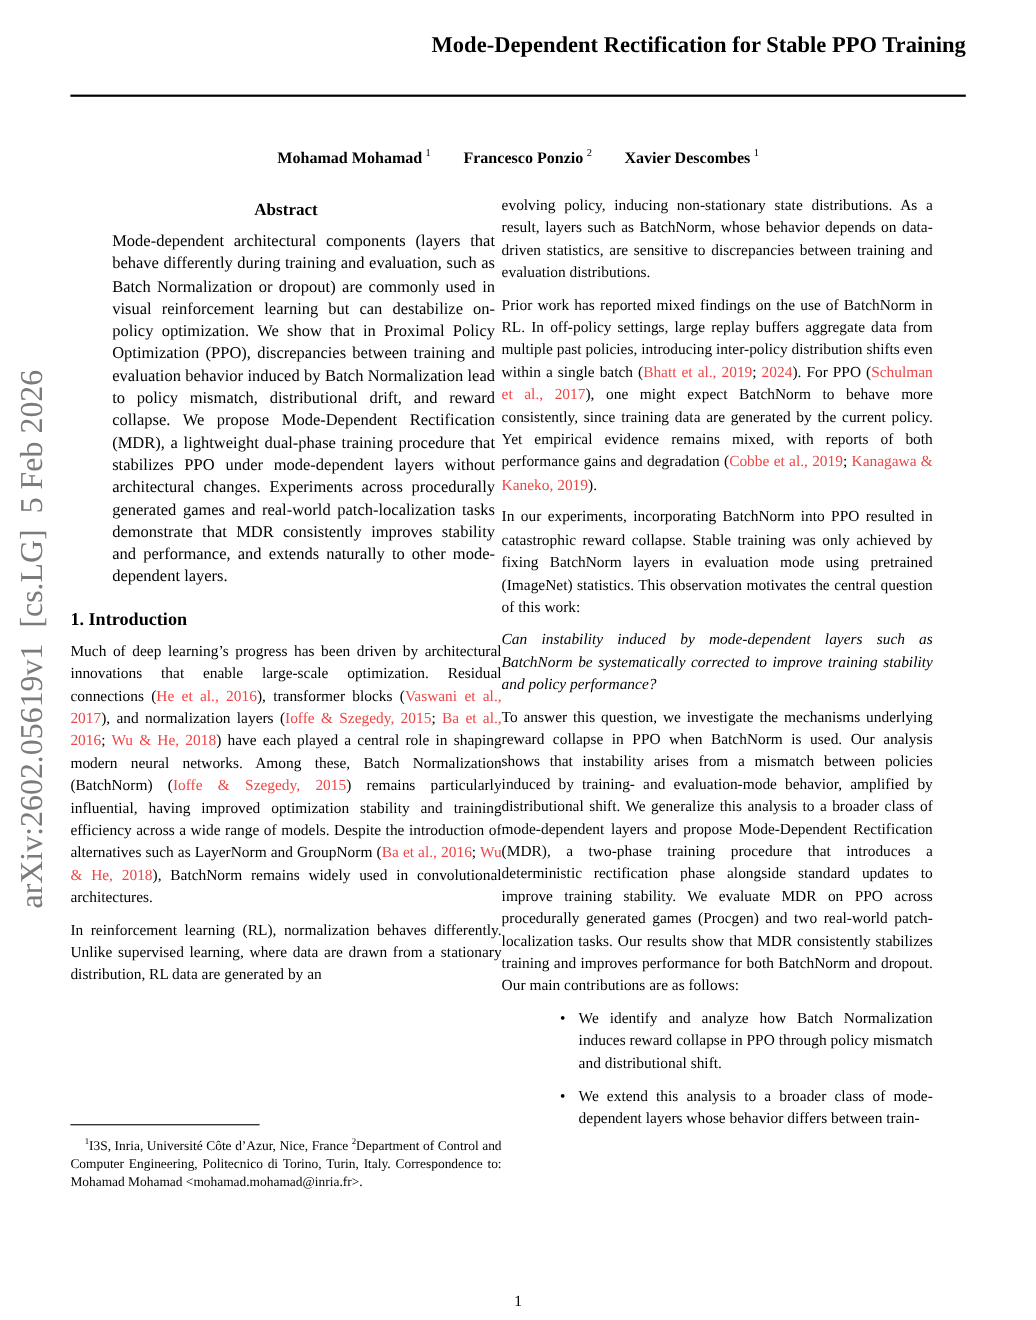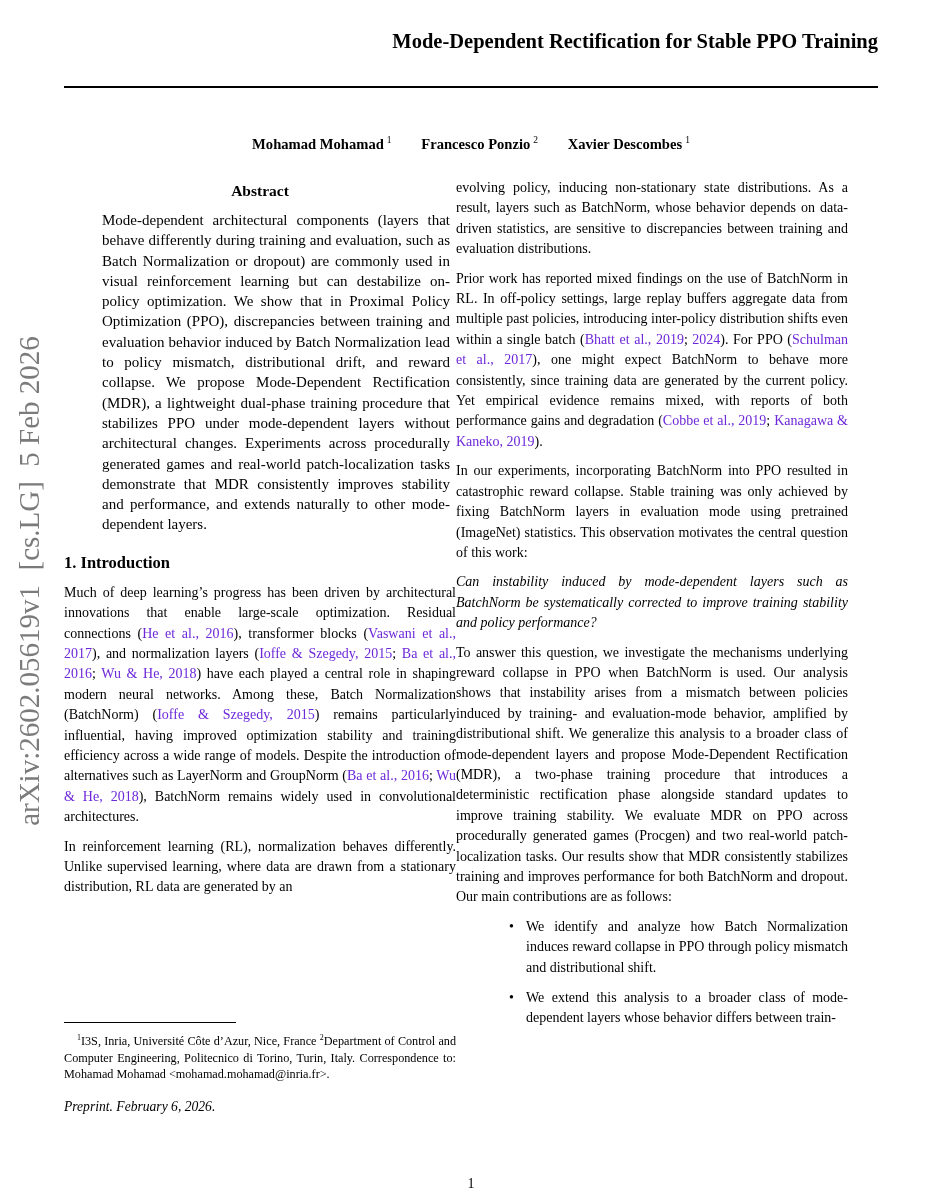--- a/index.html
+++ b/index.html
@@ -46,21 +46,21 @@
 
   .section-heading { font-size: 16.5px; font-weight: bold; margin: 18px 0 10px; }
 
   .body-par { margin: 0 0 9px; font-size: 14px; line-height: 20.4px; text-align: justify; }
   .research-question { font-style: italic; }
 
   .contributions { list-style: none; margin: 3px 0 0; padding: 0; }
   .contributions li { position: relative; padding-left: 70px; margin-bottom: 10px; font-size: 14px; line-height: 20.4px; text-align: justify; }
   .contributions .bullet { position: absolute; left: 53px; top: 0; }
 
-  .seg-cite { color: #6d28d9; }
+  .seg-cite { color: #ef4444; }
   sup.seg-sup { font-size: 0.65em; }
 
   .footnote-block { position: absolute; left: 64px; top: 1022px; width: 392px; }
   .footnote-rule { width: 172px; height: 1px; background: #000; margin: 0 0 7px; }
   .footnote { margin: 0; font-size: 12.2px; line-height: 16.6px; text-align: justify; text-indent: 13px; }
   .preprint { margin: 16px 0 0; font-size: 13.6px; font-style: italic; }
 
   .page-number { position: absolute; top: 1176px; left: 64px; width: 814px; text-align: center; font-size: 14px; }
 </style>
 </head>
@@ -110,18 +110,17 @@
           <span>We extend this analysis to a broader class of mode-dependent layers whose behavior differs between train-</span>
         </li>
       </ul>
     </div>
 
   </div>
 
   <div class="footnote-block">
     <div class="footnote-rule"></div>
     <p class="footnote"><sup class="seg-sup">1</sup><span class="seg-plain">I3S, Inria, Université Côte d’Azur, Nice, France </span><sup class="seg-sup">2</sup><span class="seg-plain">Department of Control and Computer Engineering, Politecnico di Torino, Turin, Italy.  Correspondence to:  Mohamad Mohamad &lt;mohamad.mohamad@inria.fr&gt;.</span></p>
-    <p class="preprint">Preprint. February 6, 2026.</p>
   </div>
 
   <div class="page-number">1</div>
 
 </div>
 
 </body></html>

